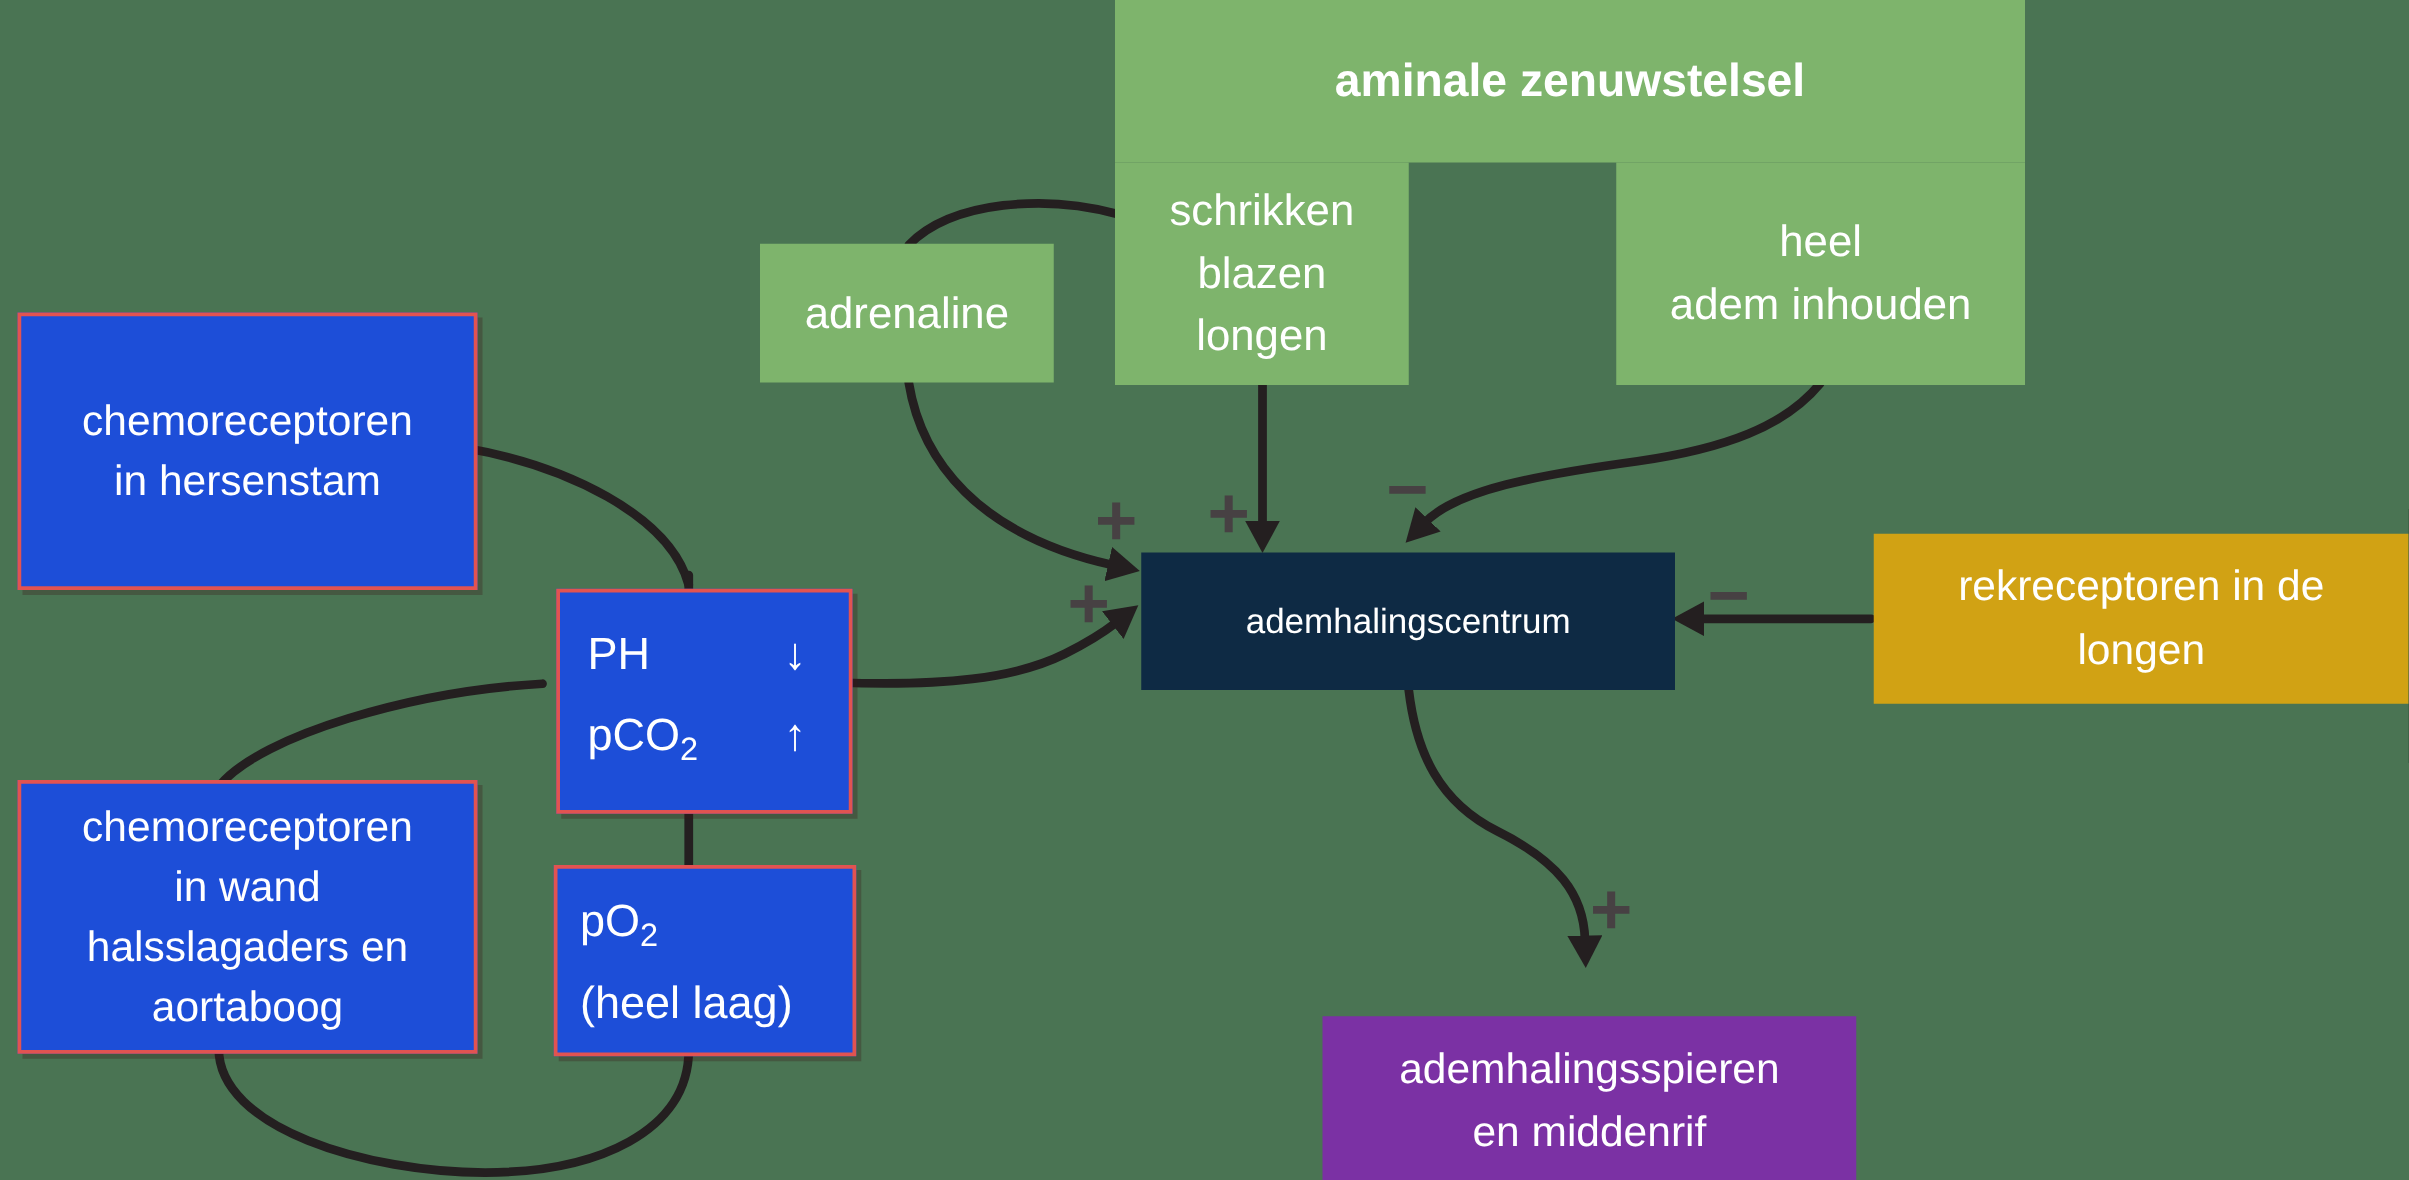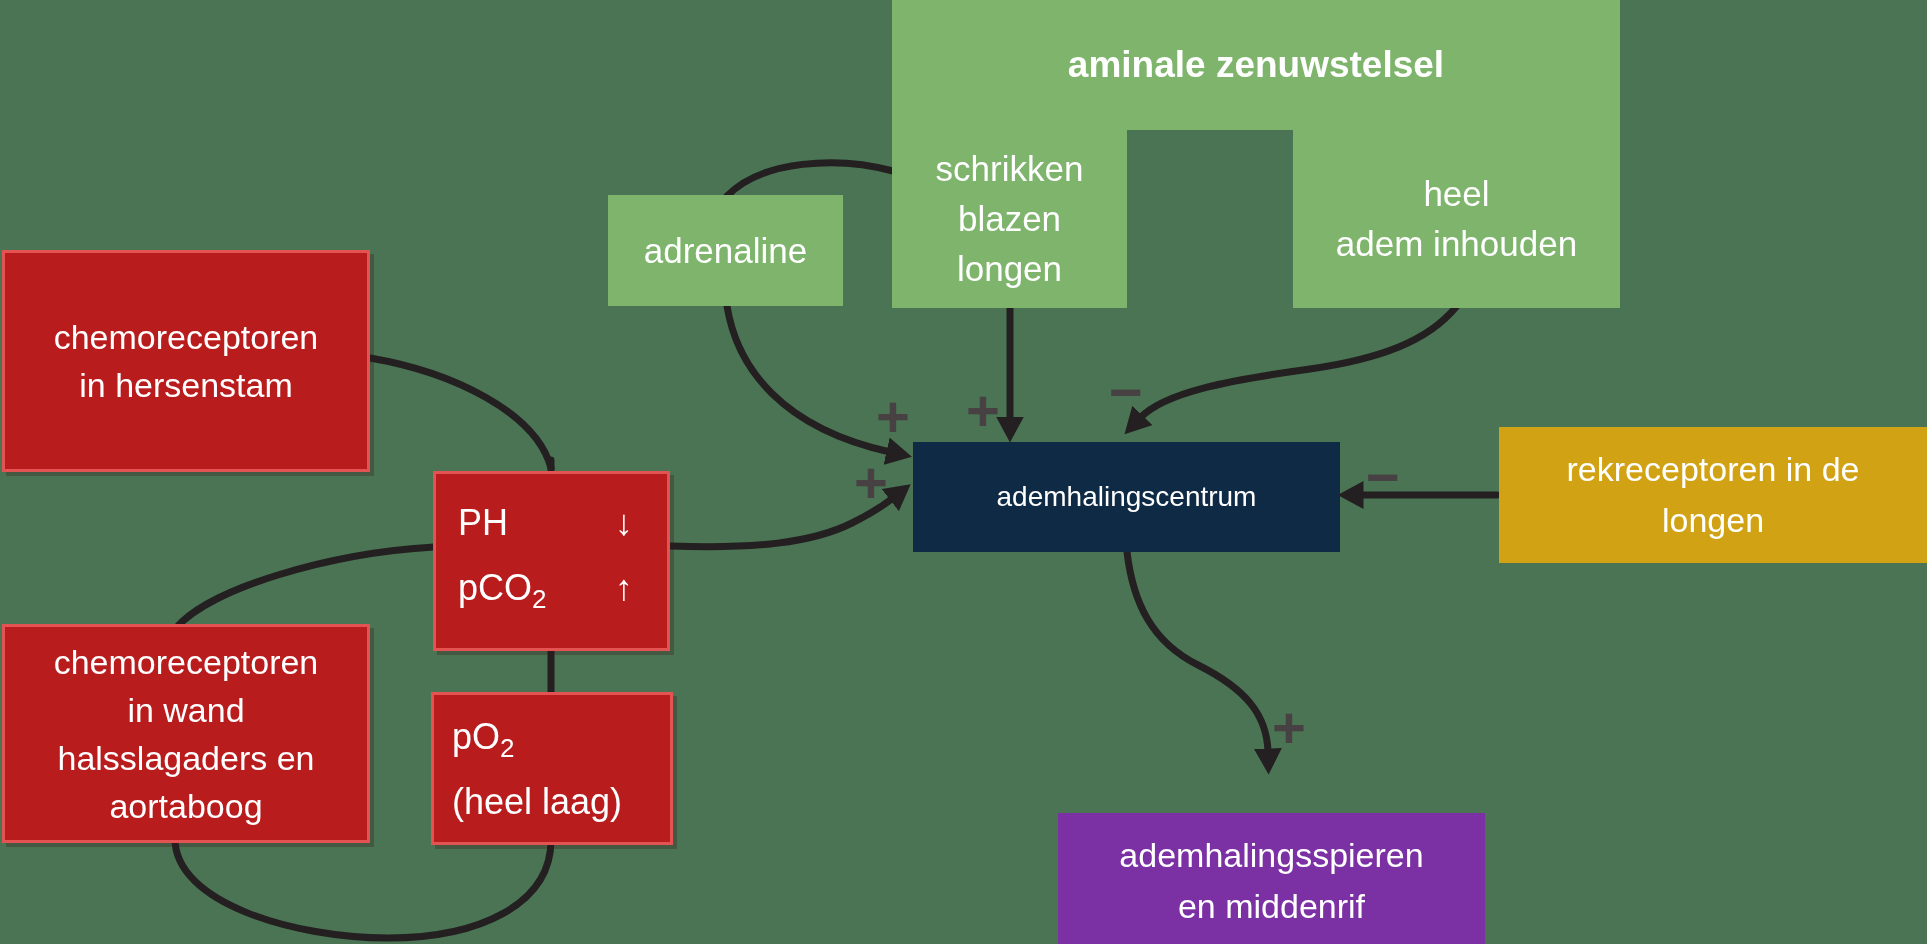--- a/index.html
+++ b/index.html
@@ -7,21 +7,21 @@
     position:relative;width:1927px;height:944px;overflow:hidden;
     background:#4A7453;
     font-family:"Liberation Sans","DejaVu Sans",sans-serif;
     color:#fff;
   }
   .flows{position:absolute;left:0;top:0;z-index:1;}
   .box{position:absolute;z-index:2;display:flex;flex-direction:column;
        align-items:center;justify-content:center;text-align:center;
        box-sizing:border-box;}
   .green{background:#7EB46C;}
-  .red{background:#b91c1c;border:3px solid #E25351;box-shadow:4px 4px 0 rgba(60,22,22,.30);}
+  .red{background:#1d4ed8;border:3px solid #E25351;box-shadow:4px 4px 0 rgba(60,22,22,.30);margin-left:12px;}
   .navy{background:#0E2A44;}
   .gold{background:#D1A214;}
   .purple{background:#7B31A4;margin-top:38px;}
   .t34{font-size:34px;line-height:48px;}
   .t35{font-size:35px;line-height:50px;}
   .strip-title{font-size:37px;font-weight:bold;line-height:40px;}
   .lobe span{display:block;}
   .gold .line,.purple .line{display:block;font-size:34px;line-height:51px;}
   .ph-row{display:flex;width:100%;justify-content:space-between;
           padding:0 34px 0 22px;box-sizing:border-box;font-size:36px;line-height:53px;}

